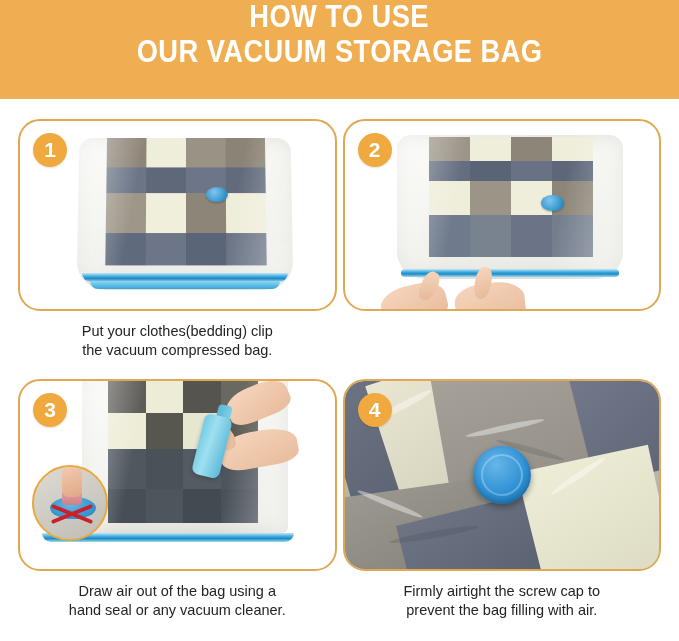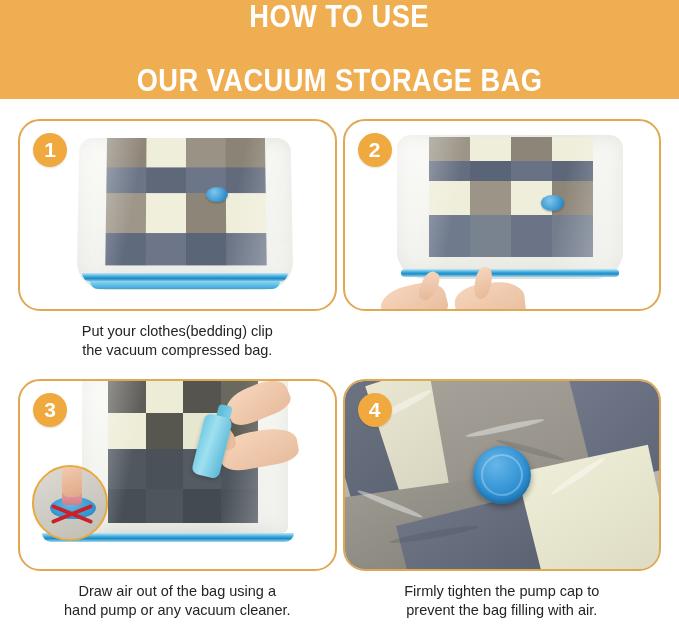--- a/index.html
+++ b/index.html
@@ -9,21 +9,21 @@
     font-family: "Liberation Sans", sans-serif;
     overflow: hidden;
   }
   .page { position: relative; width: 679px; height: 641px; background: #fff; }
 
   
   .header {
     position: absolute; left: 0; top: 0; width: 679px; height: 99px;
     background: #F0AE53;
     display: flex; flex-direction: column;
-    align-items: center; justify-content: space-between;
+    align-items: center; justify-content: flex-start;
   }
   .header-line {
     color: #ffffff;
     font-family: "Liberation Sans Narrow", "Liberation Sans", sans-serif;
     font-weight: bold;
     letter-spacing: 0.5px;
     line-height: 1.12;
     text-align: center;
     transform: scaleX(0.88);
   }
@@ -327,21 +327,21 @@
             <div class="inset-plug"></div>
             <div class="inset-finger"></div>
             <div class="xmark">
                 <i></i>
                 <i></i>
               </div>
           </div>
         </div>
       </div>
       <div class="caption">Draw air out of the bag using a
-hand pump or any vacuum cleaner.</div>
+hand seal or any vacuum cleaner.</div>
     </div>
 
     <div class="cell">
       <div class="card">
         <div class="closeup">
           <div class="cu-patch" style="left:-10px; top:-10px; width:90px; height:130px; background:linear-gradient(150deg,#6e7686,#5a6271); transform:rotate(-16deg);"></div>
           <div class="cu-patch" style="left:40px; top:-20px; width:140px; height:150px; background:linear-gradient(160deg,#e9e7d2,#cfcdb6); transform:rotate(-18deg);"></div>
           <div class="cu-patch" style="left:98px; top:-24px; width:190px; height:170px; background:linear-gradient(170deg,#a6a29a,#8e8a82); transform:rotate(-10deg);"></div>
           <div class="cu-patch" style="left:236px; top:-14px; width:90px; height:110px; background:linear-gradient(150deg,#72798a,#5e6576); transform:rotate(-14deg);"></div>
           <div class="cu-patch" style="left:168px; top:78px; width:150px; height:130px; background:linear-gradient(160deg,#efeed8,#dcdac2); transform:rotate(-12deg);"></div>
@@ -350,18 +350,18 @@
           <div class="wrinkle" style="left:30px; top:20px; width:60px; height:7px; transform:rotate(-28deg);"></div>
           <div class="wrinkle" style="left:120px; top:44px; width:80px; height:6px; transform:rotate(-12deg);"></div>
           <div class="wrinkle dk" style="left:150px; top:66px; width:70px; height:6px; transform:rotate(16deg);"></div>
           <div class="wrinkle" style="left:200px; top:92px; width:66px; height:6px; transform:rotate(-34deg);"></div>
           <div class="wrinkle dk" style="left:44px; top:150px; width:90px; height:7px; transform:rotate(-10deg);"></div>
           <div class="wrinkle" style="left:10px; top:120px; width:70px; height:6px; transform:rotate(22deg);"></div>
           <div class="cap"></div>
         </div>
         <div class="badge">4</div>
       </div>
-      <div class="caption">Firmly tighten the pump cap to
+      <div class="caption">Firmly airtight the screw cap to
 prevent the bag filling with air.</div>
     </div>
 
   </div>
 </div>
 
 </body></html>

